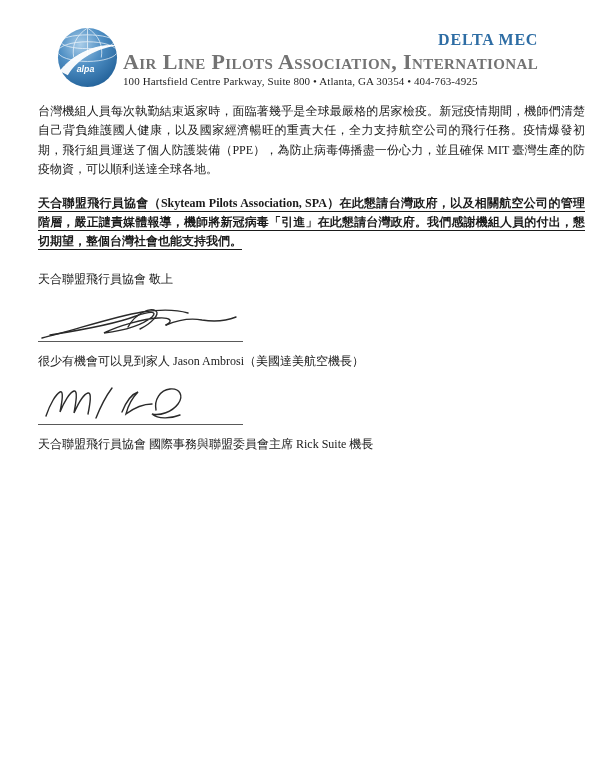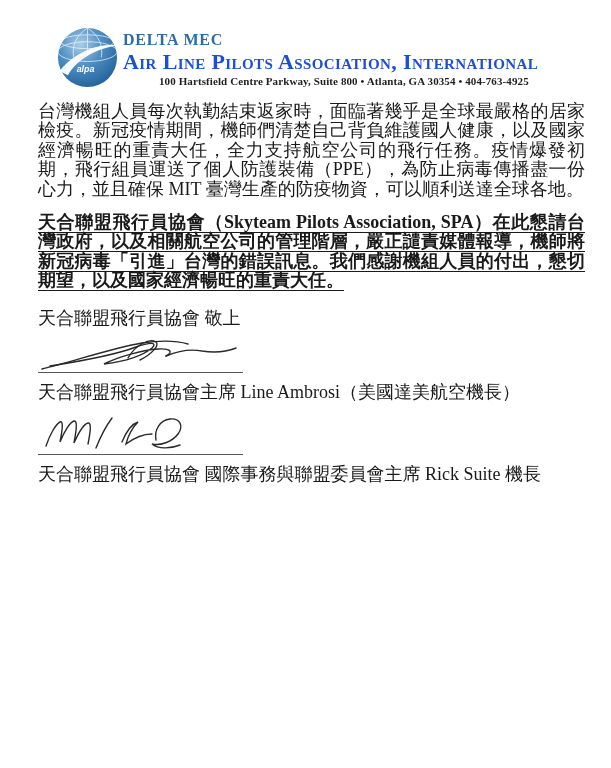--- a/index.html
+++ b/index.html
@@ -32,56 +32,56 @@
   }
   .head-text {
     padding-top: 6px;
     line-height: 1.05;
   }
   .org-line1 {
     color: #2e6da4;
     font-size: 16px;
     font-weight: 600;
     letter-spacing: 0.8px;
+    text-align: right;
   }
   .org-line2 {
-    color: #1d4ed8;
+    color: #737373;
     font-size: 22px;
     font-weight: 600;
     font-variant: small-caps;
     letter-spacing: 0.4px;
     margin-top: 1px;
   }
   .org-address {
     color: #1f1f1f;
     font-size: 11px;
-    font-weight: 700;
+    font-weight: 400;
     margin-top: 3px;
     letter-spacing: 0.1px;
-    margin-left: 36px;
   }
   
   .letter-body {
     padding: 13px 26px 0 38px;
-    font-size: 18px;
+    font-size: 12px;
     line-height: 19.4px;
     text-align: justify;
     text-justify: inter-character;
   }
   .letter-body p { margin: 0 0 14px 0; }
   p.para-3 { margin-bottom: 22px; }
   p.emphasis {
     font-weight: 700;
     text-decoration: underline;
     text-decoration-thickness: 1.4px;
     text-underline-offset: 4px;
     margin-bottom: 18px;
   }
   p.closing  { margin-bottom: 18px; }
-  p.signoff  { margin-bottom: 8px; }
+  p.signoff  { margin-bottom: 16px; }
   .sig-block { width: 208px; margin-top: 4px; }
   .sig-block svg { display: block; }
   .sig-rule {
     border: none;
     border-top: 1.6px solid #595959;
     margin: 0 0 10px 0;
     width: 205px;
   }
   p.signatory { margin: 6px 0 10px 0; }
   .ink { stroke: #2a2a2a; stroke-width: 1.4; fill: none; stroke-linecap: round; }
@@ -119,33 +119,33 @@
     </div>
     <div class="head-text">
       <div class="org-line1">DELTA MEC</div>
       <div class="org-line2">Air Line Pilots Association, International</div>
       <div class="org-address">100 Hartsfield Centre Parkway, Suite 800 • Atlanta, GA  30354 • 404-763-4925</div>
     </div>
   </div>
 
   <div class="letter-body">
     <p class="para-1">台灣機組人員每次執勤結束返家時，面臨著幾乎是全球最嚴格的居家檢疫。新冠疫情期間，機師們清楚自己背負維護國人健康，以及國家經濟暢旺的重責大任，全力支持航空公司的飛行任務。疫情爆發初期，飛行組員運送了個人防護裝備（PPE），為防止病毒傳播盡一份心力，並且確保 MIT 臺灣生產的防疫物資，可以順利送達全球各地。</p>
-    <p class="emphasis">天合聯盟飛行員協會（Skyteam Pilots Association, SPA）在此懇請台灣政府，以及相關航空公司的管理階層，嚴正譴責媒體報導，機師將新冠病毒「引進」台灣的錯誤訊息。我們感謝機組人員的付出，懇切期望，以及國家經濟暢旺的重責大任。</p>
+    <p class="emphasis">天合聯盟飛行員協會（Skyteam Pilots Association, SPA）在此懇請台灣政府，以及相關航空公司的管理階層，嚴正譴責媒體報導，機師將新冠病毒「引進」在此懇請台灣政府。我們感謝機組人員的付出，懇切期望，整個台灣社會也能支持我們。</p>
     <p class="signoff">天合聯盟飛行員協會 敬上</p>
 
     <div class="sig-block">
       <svg width="208" height="36" viewBox="0 0 208 36">
         <path class="ink" d="M4,33 C34,26 74,12 104,7 C124,4 140,5 150,8"></path>
         <path class="ink" d="M12,30 C50,24 80,18 98,11 C112,6 120,6 114,12 C102,22 82,26 66,28 C82,20 106,14 120,13 C132,12 136,16 128,20"></path>
         <path class="ink" d="M90,22 C98,8 112,2 118,6 C122,9 114,18 102,24"></path>
         <path class="ink" d="M128,20 C140,15 154,13 164,15 C176,17 188,16 198,12"></path>
       </svg>
       <hr class="sig-rule">
     </div>
-    <p class="signatory">天合聯盟飛行員協會主席 Line Ambrosi（美國達美航空機長）</p>
+    <p class="signatory">很少有機會可以見到家人 Jason Ambrosi（美國達美航空機長）</p>
 
     <div class="sig-block">
       <svg width="208" height="42" viewBox="0 0 208 42">
         <path class="ink" d="M8,34 C12,22 18,12 22,10 C26,8 24,20 22,30 C26,20 32,10 36,9 C40,8 38,20 36,31 C40,22 46,12 50,11 C54,10 52,22 50,32"></path>
         <path class="ink" d="M58,36 C62,26 68,14 74,6"></path>
         <path class="ink" d="M84,30 C88,20 94,12 100,10 C94,16 90,24 88,32 C96,26 106,22 114,22"></path>
         <path class="ink" d="M118,28 C116,18 122,8 132,7 C142,6 146,14 140,22 C134,30 122,34 114,32 C120,37 132,37 142,33"></path>
       </svg>
       <hr class="sig-rule">
     </div>

